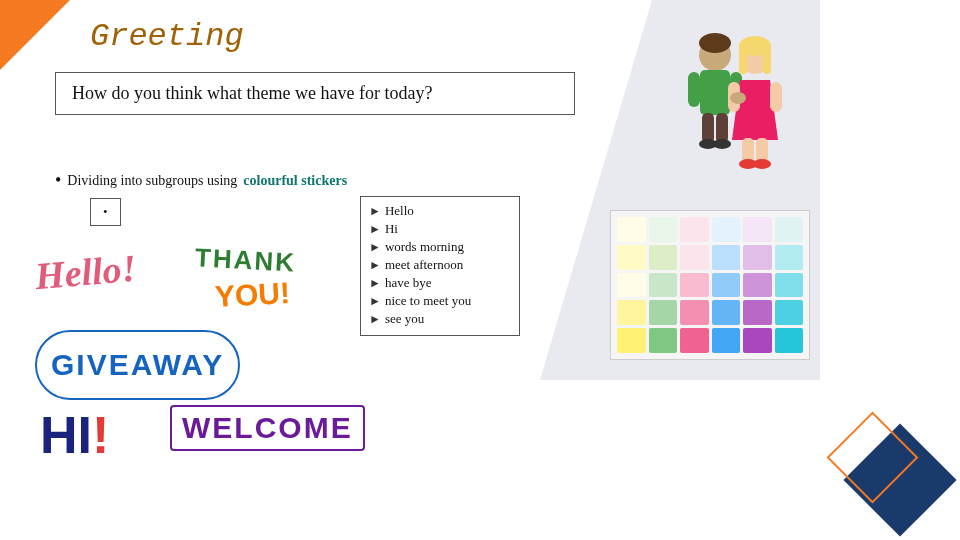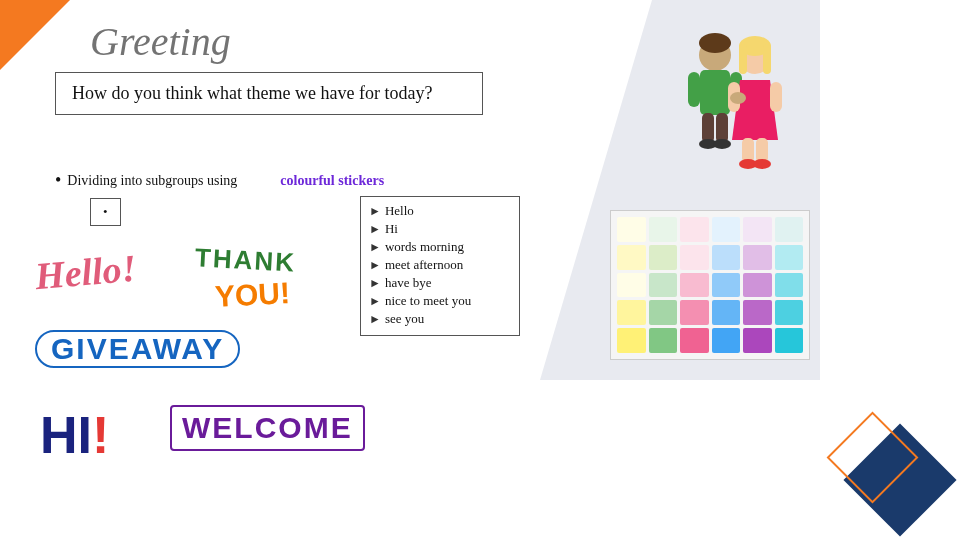--- a/index.html
+++ b/index.html
@@ -53,54 +53,54 @@
       background: #e8eaf0;
       clip-path: polygon(40% 0%, 100% 0%, 100% 100%, 0% 100%);
       z-index: 0;
     }
 
     
     .title {
       position: absolute;
       top: 18px;
       left: 90px;
-      font-size: 40px;
+      font-size: 32px;
       font-style: italic;
       font-weight: normal;
-      color: #737373;
-      font-family: Liberation Serif, serif;
+      color: #a16207;
+      font-family: Liberation Mono, monospace;
     }
 
     
     .question-box {
       position: absolute;
       top: 72px;
       left: 55px;
-      width: 428px;
+      width: 520px;
       border: 1.5px solid #555;
       padding: 10px 16px;
       font-size: 18px;
       color: #111;
       background: #fff;
       z-index: 2;
     }
 
     
     .dividing-text {
       position: absolute;
       top: 170px;
       left: 55px;
       font-size: 14px;
       color: #111;
       display: flex;
       align-items: center;
       gap: 6px;
     }
     .dividing-text .bullet { font-size: 18px; }
-    .colourful { color: #6d28d9; font-weight: bold; margin-left: 37px; }
+    .colourful { color: #0f766e; font-weight: bold; }
 
     
     .subgroup-box {
       position: absolute;
       top: 198px;
       left: 90px;
       border: 1.5px solid #555;
       padding: 5px 12px;
       font-size: 13px;
       color: #111;
@@ -181,21 +181,21 @@
     .sticker-giveaway {
       position: absolute;
       top: 90px;
       left: 5px;
       font-size: 30px;
       font-family: Arial, sans-serif;
       color: #1565c0;
       font-weight: bold;
       border: 2px solid #1565c0;
       border-radius: 40px;
-      padding: 0 14px;
+      padding: 16px 14px;
       letter-spacing: 2px;
     }
 
     .sticker-hi {
       position: absolute;
       top: 165px;
       left: 10px;
       font-size: 52px;
       font-family: 'Arial Black', sans-serif;
       color: #1a237e;

